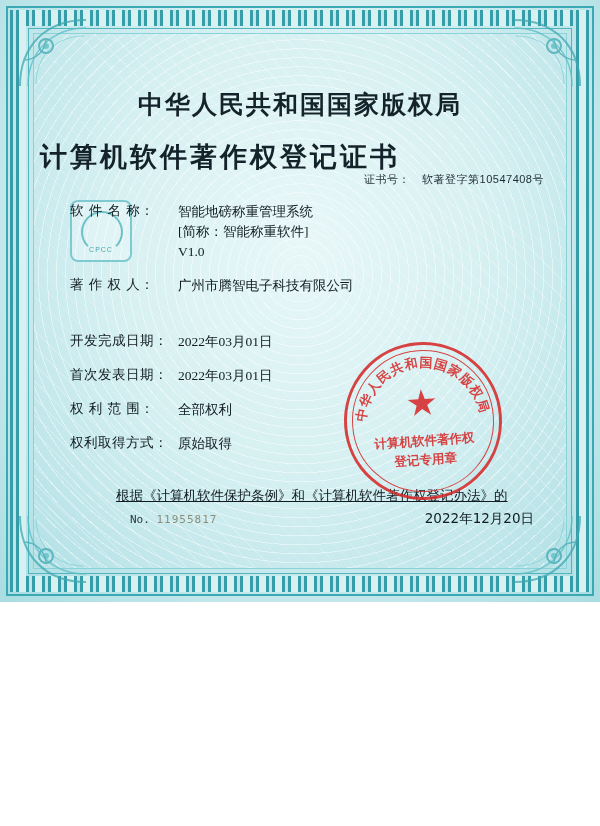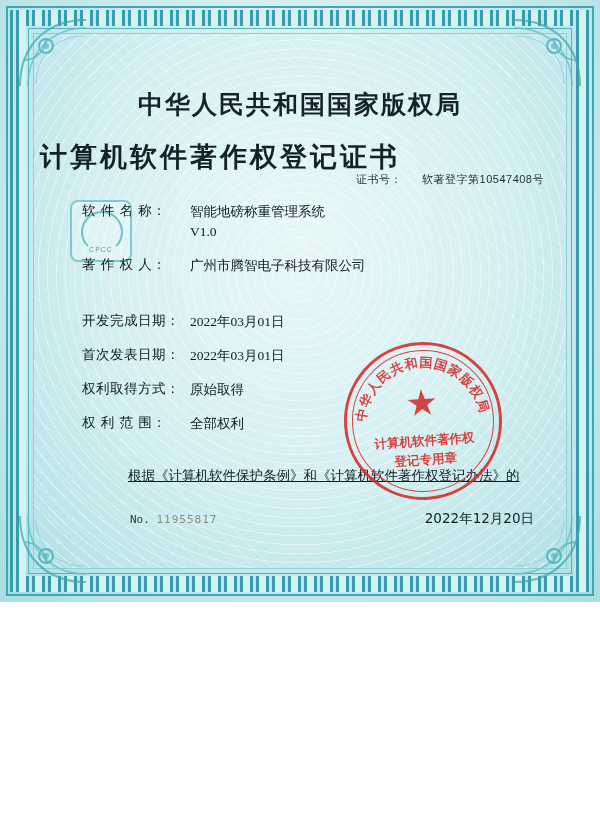--- a/index.html
+++ b/index.html
@@ -108,21 +108,21 @@
 
   .cert-no {
     position: absolute;
     right: 16px;
     top: 132px;
     font-size: 11px;
     color: #1d2b33;
     letter-spacing: 0.5px;
     white-space: nowrap;
   }
-  .cert-no .label { margin-right: 20px; }
+  .cert-no .label { margin-right: 12px; }
 
   
   .emblem {
     position: absolute;
     left: 30px;
     top: 160px;
     width: 58px;
     height: 58px;
     border: 2px solid #7fc9d1;
     border-radius: 8px;
@@ -140,21 +140,21 @@
     position: absolute;
     left: 0; right: 0; bottom: 7px;
     text-align: center;
     font-size: 7px;
     color: #4ba4ae;
     letter-spacing: 1px;
   }
 
   .fields {
     position: absolute;
-    left: 42px;
+    left: 30px;
     top: 162px;
     right: 20px;
   }
   .field-row {
     display: flex;
     align-items: flex-start;
     margin-bottom: 14px;
     font-size: 14px;
     color: #121d23;
   }
@@ -362,20 +362,21 @@
       <div class="inner-ring"></div>
       <div class="tag">CPCC</div>
     </div>
 
     <div class="fields">
 
       <div class="field-row">
         <div class="field-label">软 件 名 称：</div>
         <div class="field-value">
           <span class="line">智能地磅称重管理系统</span>
+          <span class="line">[简称：智能称重软件]</span>
           <span class="line">V1.0</span>
         </div>
       </div>
 
       <div class="field-row">
         <div class="field-label">著 作 权 人：</div>
         <div class="field-value">
           <span class="line">广州市腾智电子科技有限公司</span>
         </div>
       </div>
@@ -390,30 +391,30 @@
       </div>
 
       <div class="field-row">
         <div class="field-label">首次发表日期：</div>
         <div class="field-value">
           <span class="line">2022年03月01日</span>
         </div>
       </div>
 
       <div class="field-row">
+        <div class="field-label">权 利 范 围：</div>
+        <div class="field-value">
+          <span class="line">全部权利</span>
+        </div>
+      </div>
+
+      <div class="field-row">
         <div class="field-label">权利取得方式：</div>
         <div class="field-value">
           <span class="line">原始取得</span>
-        </div>
-      </div>
-
-      <div class="field-row">
-        <div class="field-label">权 利 范 围：</div>
-        <div class="field-value">
-          <span class="line">全部权利</span>
         </div>
       </div>
 
 
       <div class="paragraph">
         <span class="indent">根据《计算机软件保护条例》和《计算机软件著作权登记办法》的</span>
       </div>
 
     </div>
 

